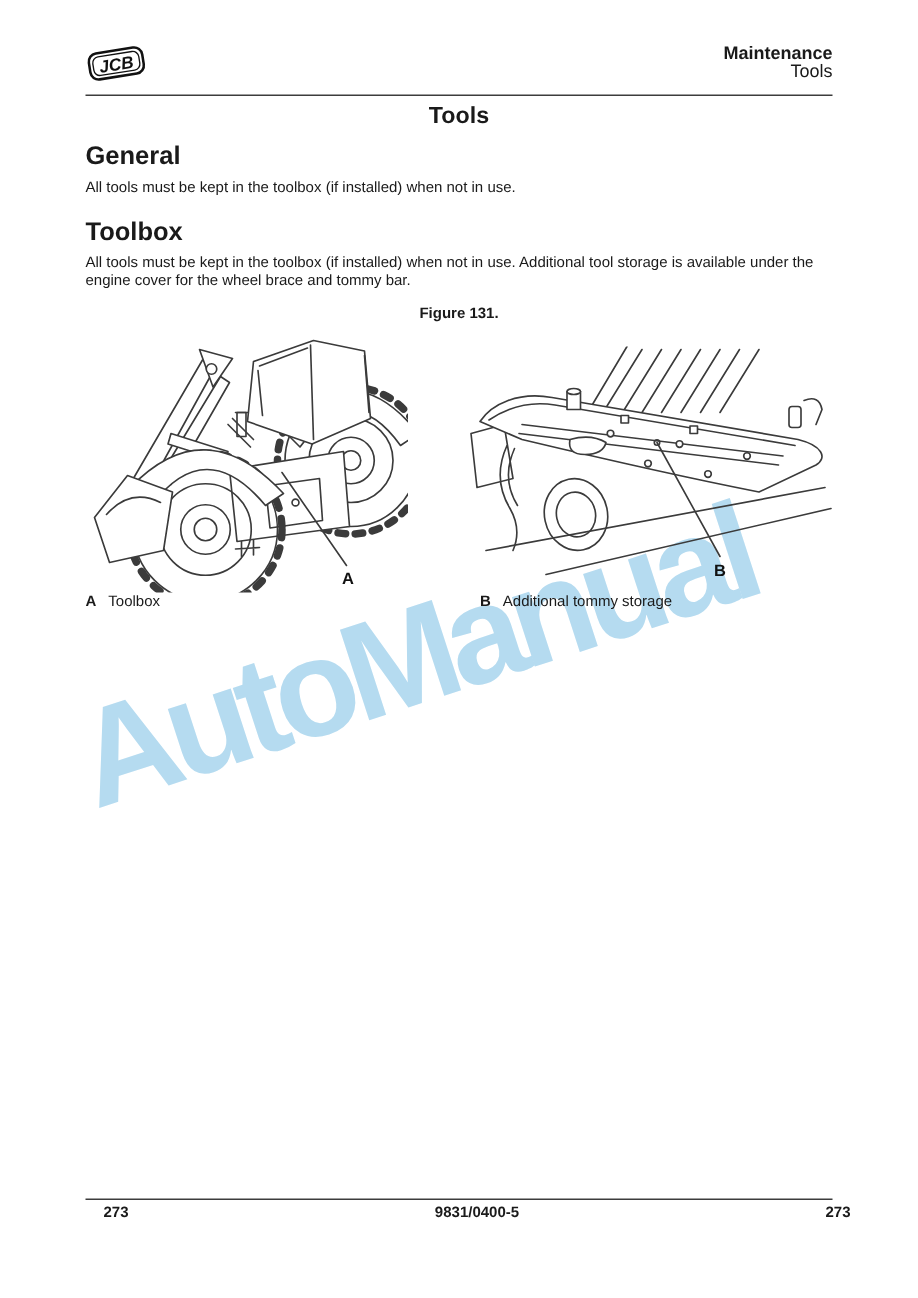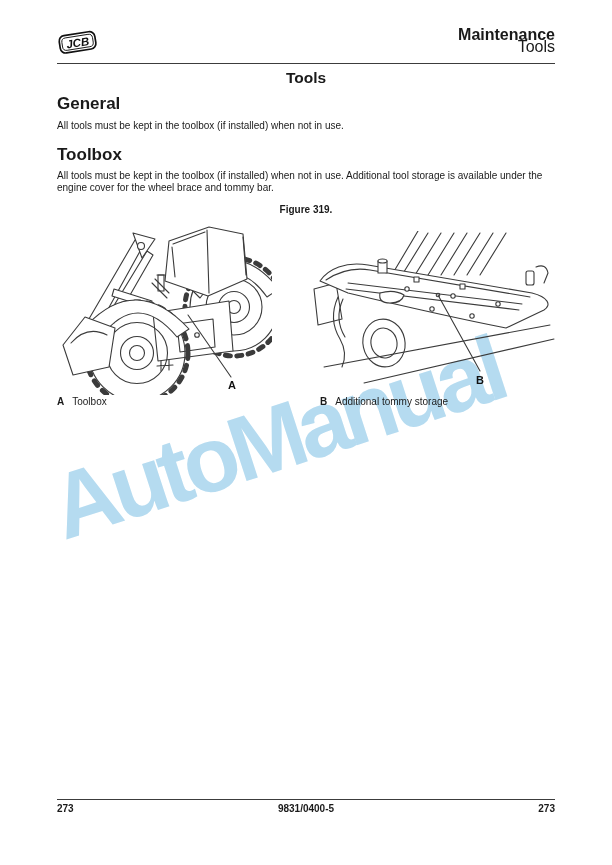--- a/index.html
+++ b/index.html
@@ -10,30 +10,30 @@
   .abs{position:absolute;}
   
   .watermark{
     position:absolute;left:44px;top:380px;width:540px;height:110px;
     transform:rotate(-18deg);transform-origin:center;
     font-size:92px;font-weight:bold;letter-spacing:-6px;
     color:#b5dbf0;white-space:nowrap;z-index:0;line-height:1.0;
     user-select:none;
   }
   .content{position:relative;z-index:1;}
-  .hdr-right{right:57px;top:29px;text-align:right;font-size:16px;line-height:12px;}
+  .hdr-right{right:57px;top:29px;text-align:right;font-size:12px;line-height:12px;}
   .hdr-right .sec{font-weight:bold;}
   .rule{left:57px;width:498px;border-top:1.2px solid #3c3c3c;height:0;}
   .doc-title{left:57px;top:69px;width:498px;text-align:center;font-size:15.5px;font-weight:bold;}
   .h2{left:57px;width:498px;font-size:17px;font-weight:bold;}
   .para{left:57px;width:498px;font-size:10px;line-height:11.6px;}
   .fig-label{left:57px;top:204px;width:498px;text-align:center;font-size:10px;font-weight:bold;}
   .callout{position:absolute;display:flex;gap:8px;font-size:10px;line-height:12px;}
   .callout .key{font-weight:bold;}
-  .footer-row{left:57px;top:803px;width:498px;display:flex;justify-content:space-between;font-size:10px;font-weight:bold;}
+  .footer-row{left:69px;top:803px;width:498px;display:flex;justify-content:space-between;font-size:10px;font-weight:bold;}
   svg{display:block;}
   .lineart path,.lineart circle,.lineart rect,.lineart polygon,.lineart line,.lineart polyline,.lineart ellipse{
     stroke:#3b3b3b;stroke-width:1.1;fill:none;stroke-linejoin:round;stroke-linecap:round;
   }
   .lineart .wfill{fill:#ffffff;}
   .lineart .lug{stroke-width:5;fill:none;}
   .lineart text{stroke:none;fill:#111;font-family:"Liberation Sans",sans-serif;font-weight:bold;font-size:11px;}
 </style>
 </head>
 <body>
@@ -62,21 +62,21 @@
     <div class="abs rule" style="top:63px;"></div>
 
     <div class="abs doc-title">Tools</div>
 
     <div class="abs h2" style="top:94px;">General</div>
     <div class="abs para" style="top:120px;">All tools must be kept in the toolbox (if installed) when not in use.</div>
 
     <div class="abs h2" style="top:145px;">Toolbox</div>
     <div class="abs para" style="top:170px;">All tools must be kept in the toolbox (if installed) when not in use. Additional tool storage is available under the engine cover for the wheel brace and tommy bar.</div>
 
-    <div class="abs fig-label">Figure 319.</div>
+    <div class="abs fig-label">Figure 131.</div>
 
     <div class="abs" style="left:57px;top:225px;">
       <svg class="lineart" width="215" height="170" viewBox="0 0 215 170">
 
         <circle class="lug" cx="177" cy="82" r="49" stroke-dasharray="5 6.5"></circle>
         <circle cx="177" cy="82" r="44"></circle>
         <circle cx="177" cy="82" r="28"></circle>
         <circle cx="177" cy="82" r="15.5"></circle>
         <circle cx="177" cy="82" r="6.5"></circle>
 

